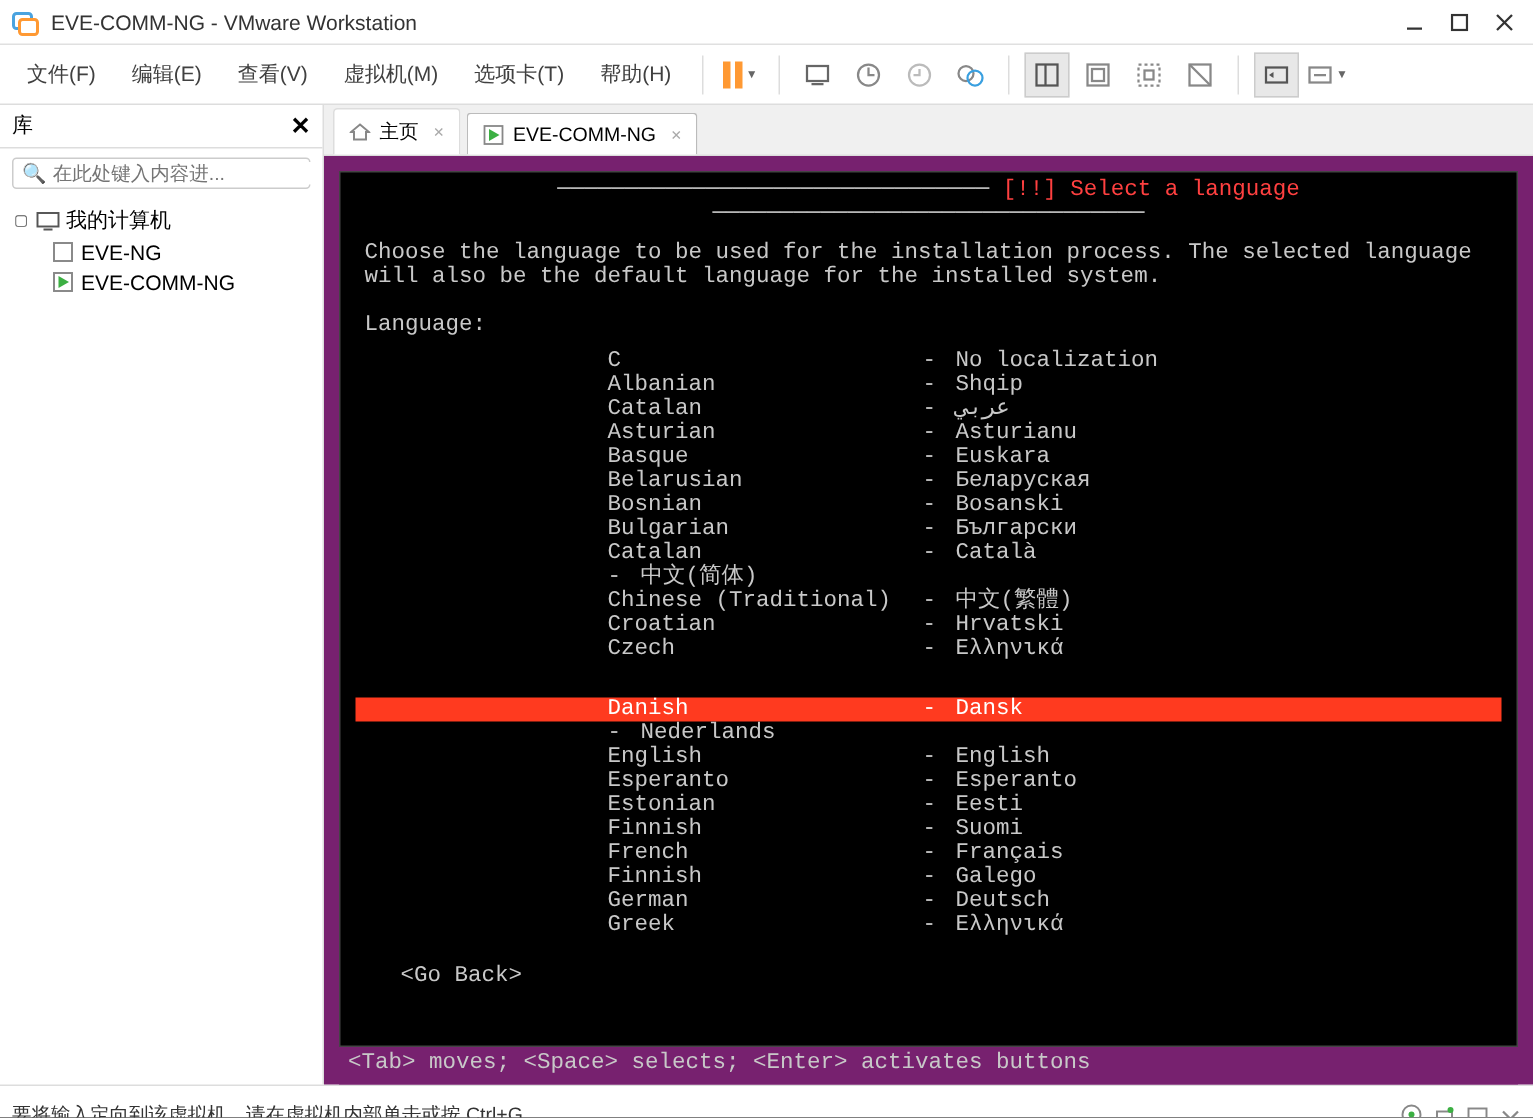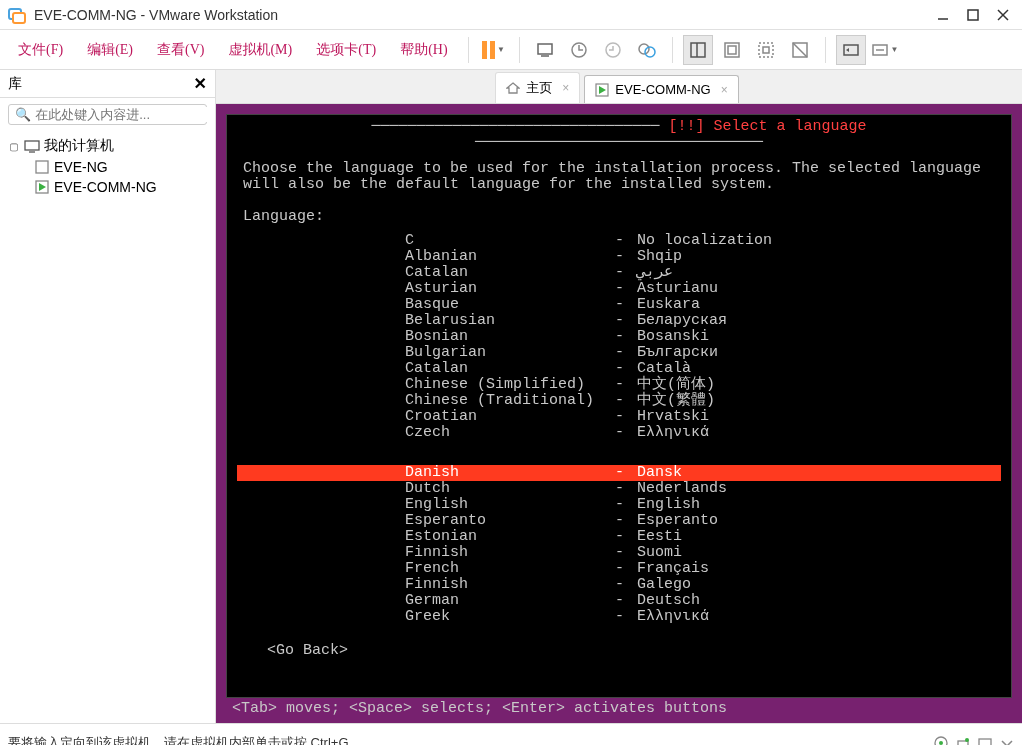--- a/index.html
+++ b/index.html
@@ -35,24 +35,23 @@
   .menubar {
     height: 40px;
     display: flex;
     align-items: center;
     padding: 0 8px;
     border-bottom: 1px solid #ddd;
     gap: 4px;
   }
   .menuitem {
     padding: 4px 10px;
-    color: #be185d;
+    color: #404040;
     cursor: pointer;
     font-size: 14px;
-    font-family: Liberation Serif, serif;
   }
   .vsep { width: 1px; height: 26px; background: #ddd; margin: 0 6px; }
   .tbtn {
     width: 30px; height: 30px;
     display: flex; align-items: center; justify-content: center;
     color: #666; cursor: pointer;
     border: 1px solid transparent;
   }
   .tbtn.active { background: #e8e8e8; border: 1px solid #ccc; }
   .pause-icon { display: flex; gap: 3px; }
@@ -107,21 +106,20 @@
     flex-direction: column;
     background: #f7f7f7;
   }
   .tabs {
     height: 34px;
     display: flex;
     align-items: flex-end;
     padding: 0 6px;
     background: #f0f0f0;
     border-bottom: 1px solid #ddd;
-    justify-content: center;
   }
   .tab {
     display: flex;
     align-items: center;
     padding: 6px 10px;
     background: #fff;
     border: 1px solid #ddd;
     border-bottom: none;
     border-radius: 3px 3px 0 0;
     margin-right: 4px;
@@ -383,26 +381,26 @@
         <div class="lang-list" id="lang-list">
             <div class="lang-row"><span class="col1">C</span><span class="dash">-  </span><span class="col2">No localization</span></div>
             <div class="lang-row"><span class="col1">Albanian</span><span class="dash">-  </span><span class="col2">Shqip</span></div>
             <div class="lang-row"><span class="col1">Catalan</span><span class="dash">-  </span><span class="col2">عربي</span></div>
             <div class="lang-row"><span class="col1">Asturian</span><span class="dash">-  </span><span class="col2">Asturianu</span></div>
             <div class="lang-row"><span class="col1">Basque</span><span class="dash">-  </span><span class="col2">Euskara</span></div>
             <div class="lang-row"><span class="col1">Belarusian</span><span class="dash">-  </span><span class="col2">Беларуская</span></div>
             <div class="lang-row"><span class="col1">Bosnian</span><span class="dash">-  </span><span class="col2">Bosanski</span></div>
             <div class="lang-row"><span class="col1">Bulgarian</span><span class="dash">-  </span><span class="col2">Български</span></div>
             <div class="lang-row"><span class="col1">Catalan</span><span class="dash">-  </span><span class="col2">Català</span></div>
-            <div class="lang-row"><span class="col1">Chinese (Simplified)</span><span class="dash">-  </span><span class="col2">中文(简体)</span></div>
+            <div class="lang-row"><span class="dash">-  </span><span class="col2">中文(简体)</span></div>
             <div class="lang-row"><span class="col1">Chinese (Traditional)</span><span class="dash">-  </span><span class="col2">中文(繁體)</span></div>
             <div class="lang-row"><span class="col1">Croatian</span><span class="dash">-  </span><span class="col2">Hrvatski</span></div>
             <div class="lang-row"><span class="col1">Czech</span><span class="dash">-  </span><span class="col2">Ελληνικά</span></div>
             <div class="lang-row selected"><span class="col1">Danish</span><span class="dash">-  </span><span class="col2">Dansk</span></div>
-            <div class="lang-row"><span class="col1">Dutch</span><span class="dash">-  </span><span class="col2">Nederlands</span></div>
+            <div class="lang-row"><span class="dash">-  </span><span class="col2">Nederlands</span></div>
             <div class="lang-row"><span class="col1">English</span><span class="dash">-  </span><span class="col2">English</span></div>
             <div class="lang-row"><span class="col1">Esperanto</span><span class="dash">-  </span><span class="col2">Esperanto</span></div>
             <div class="lang-row"><span class="col1">Estonian</span><span class="dash">-  </span><span class="col2">Eesti</span></div>
             <div class="lang-row"><span class="col1">Finnish</span><span class="dash">-  </span><span class="col2">Suomi</span></div>
             <div class="lang-row"><span class="col1">French</span><span class="dash">-  </span><span class="col2">Français</span></div>
             <div class="lang-row"><span class="col1">Finnish</span><span class="dash">-  </span><span class="col2">Galego</span></div>
             <div class="lang-row"><span class="col1">German</span><span class="dash">-  </span><span class="col2">Deutsch</span></div>
             <div class="lang-row"><span class="col1">Greek</span><span class="dash">-  </span><span class="col2">Ελληνικά</span></div>
           </div>
 

